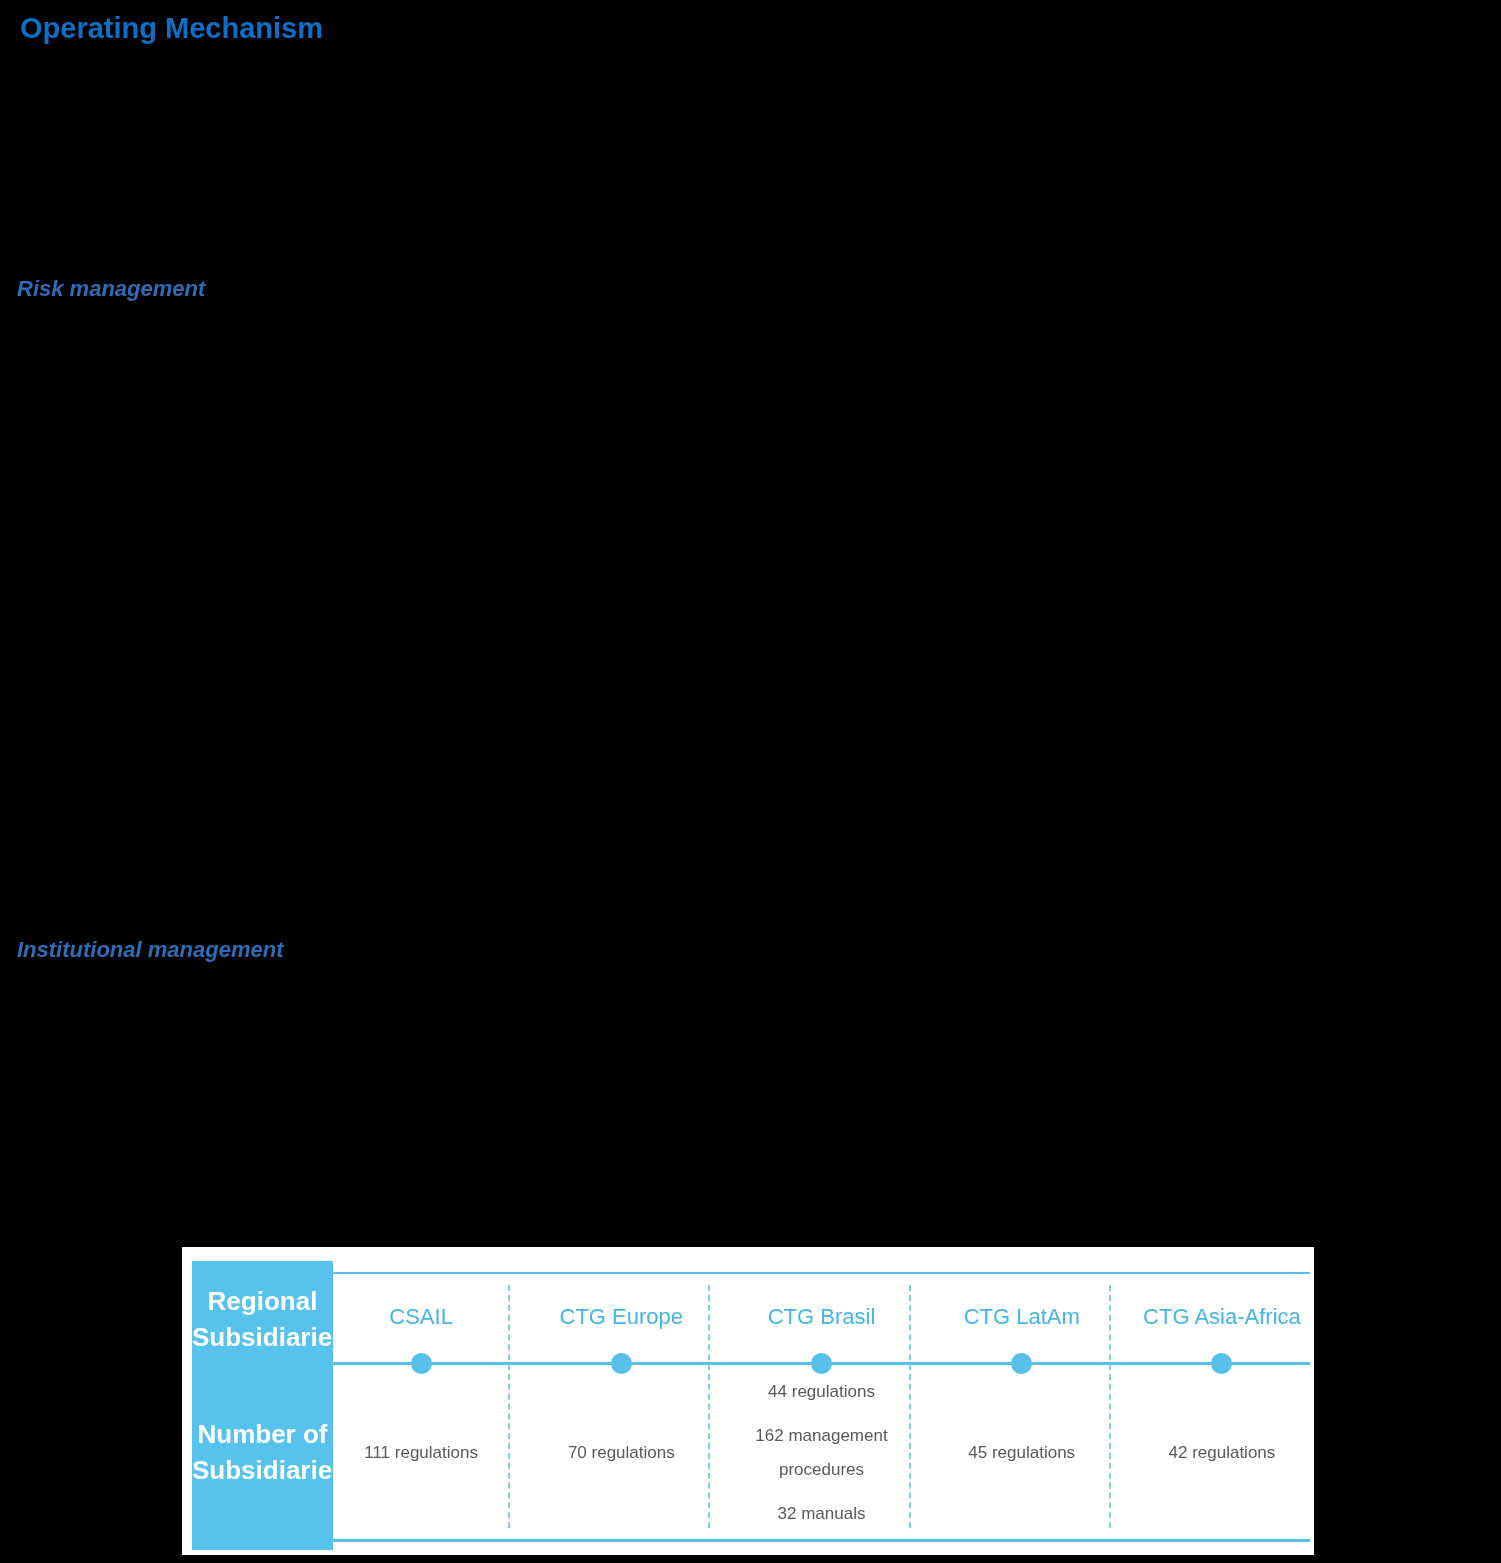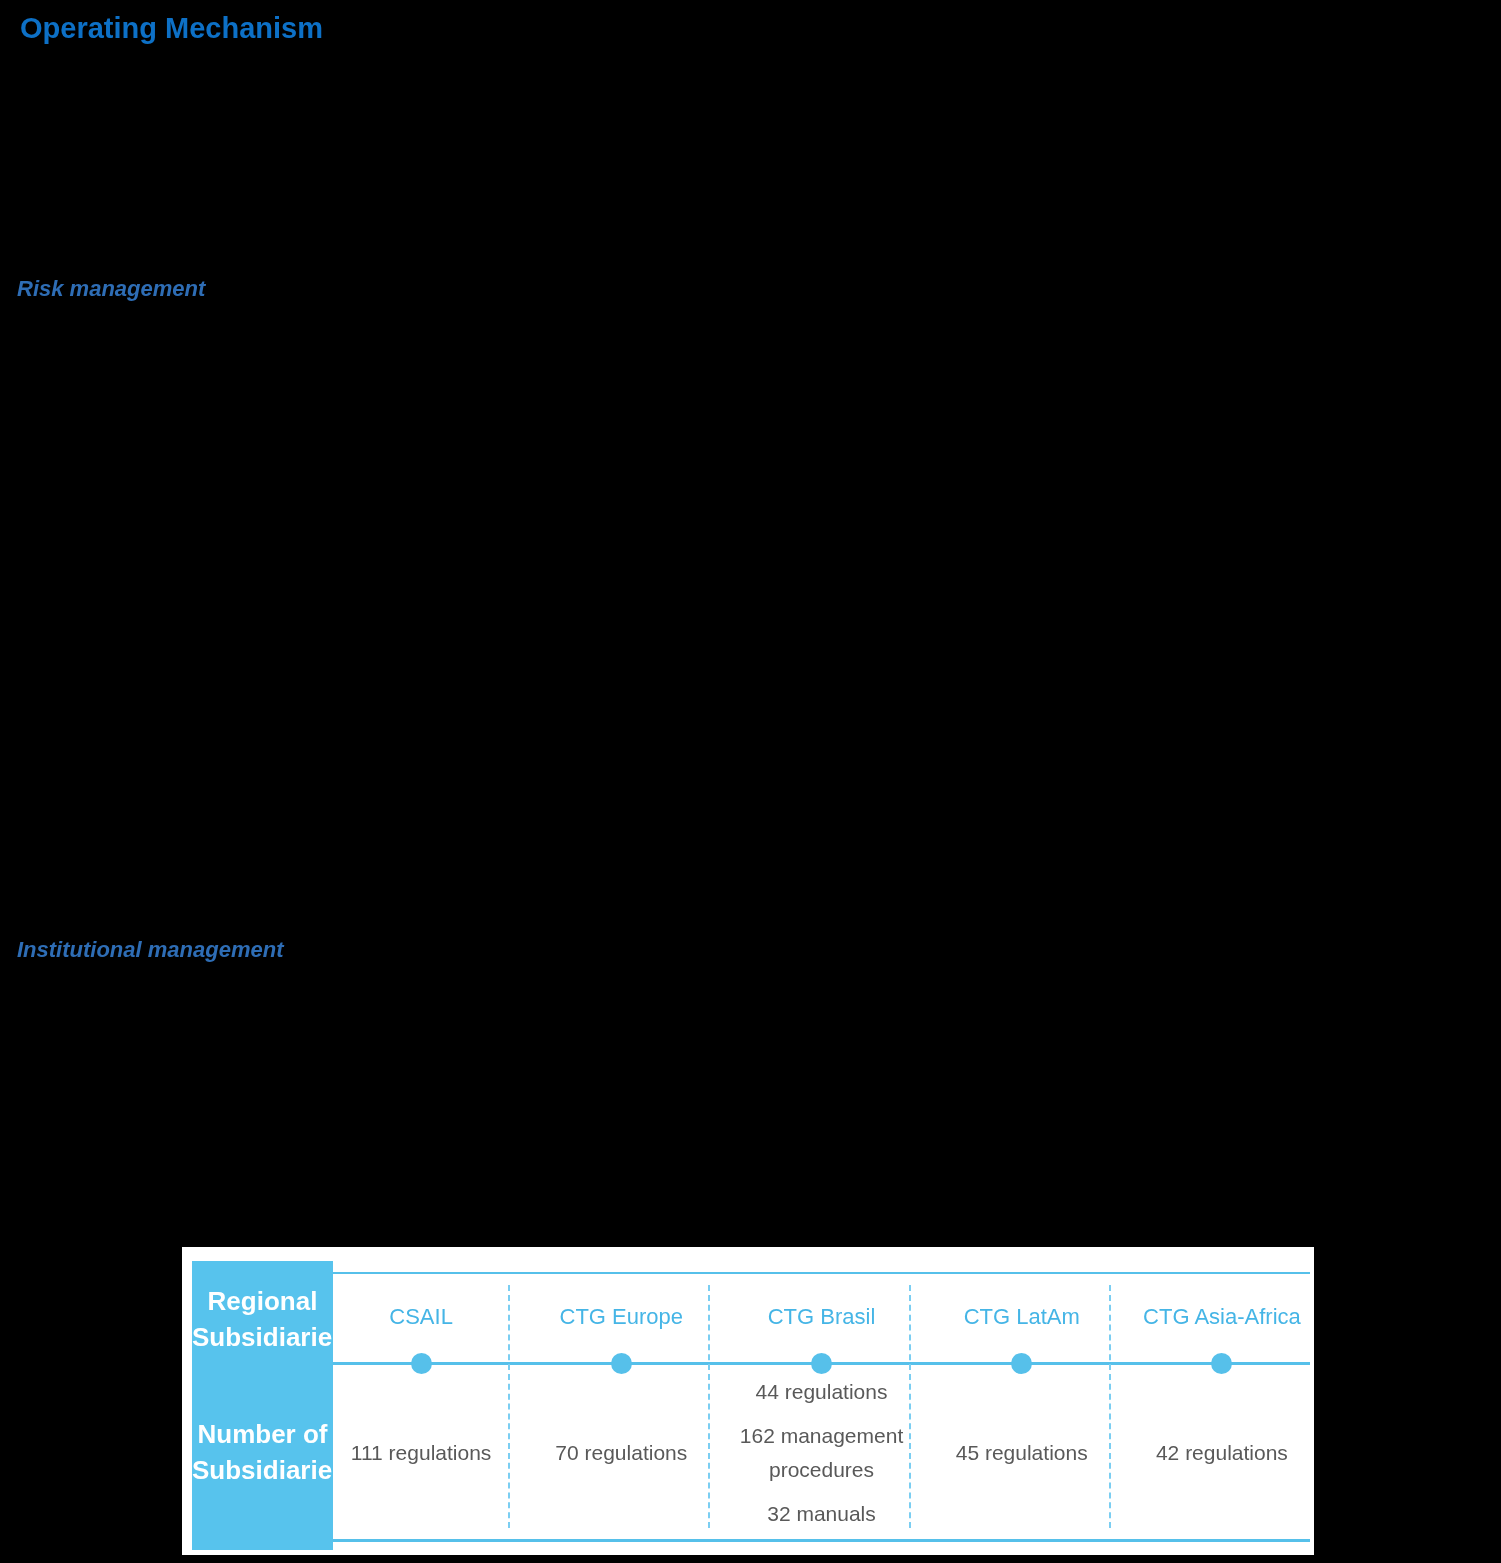--- a/index.html
+++ b/index.html
@@ -72,21 +72,21 @@
   .timeline-dot{
     position:absolute;left:50%;top:106px;width:21px;height:21px;
     margin-left:-10.5px;border-radius:50%;background:var(--c-line);
   }
   .column-values{
     position:absolute;left:6px;right:6px;top:118px;bottom:14px;
     display:flex;flex-direction:column;align-items:center;justify-content:center;
     gap:10px;
   }
   .value-line{
-    color:var(--c-value);font-size:21px;line-height:34px;text-align:center;
+    color:var(--c-value);font-size:17px;line-height:34px;text-align:center;
   }
 </style>
 </head>
 <body>
 
 <div class="page-title">Operating Mechanism</div>
 
 <div class="section-heading section-risk">Risk management</div>
 
 <div class="section-heading section-institutional">Institutional management</div>

